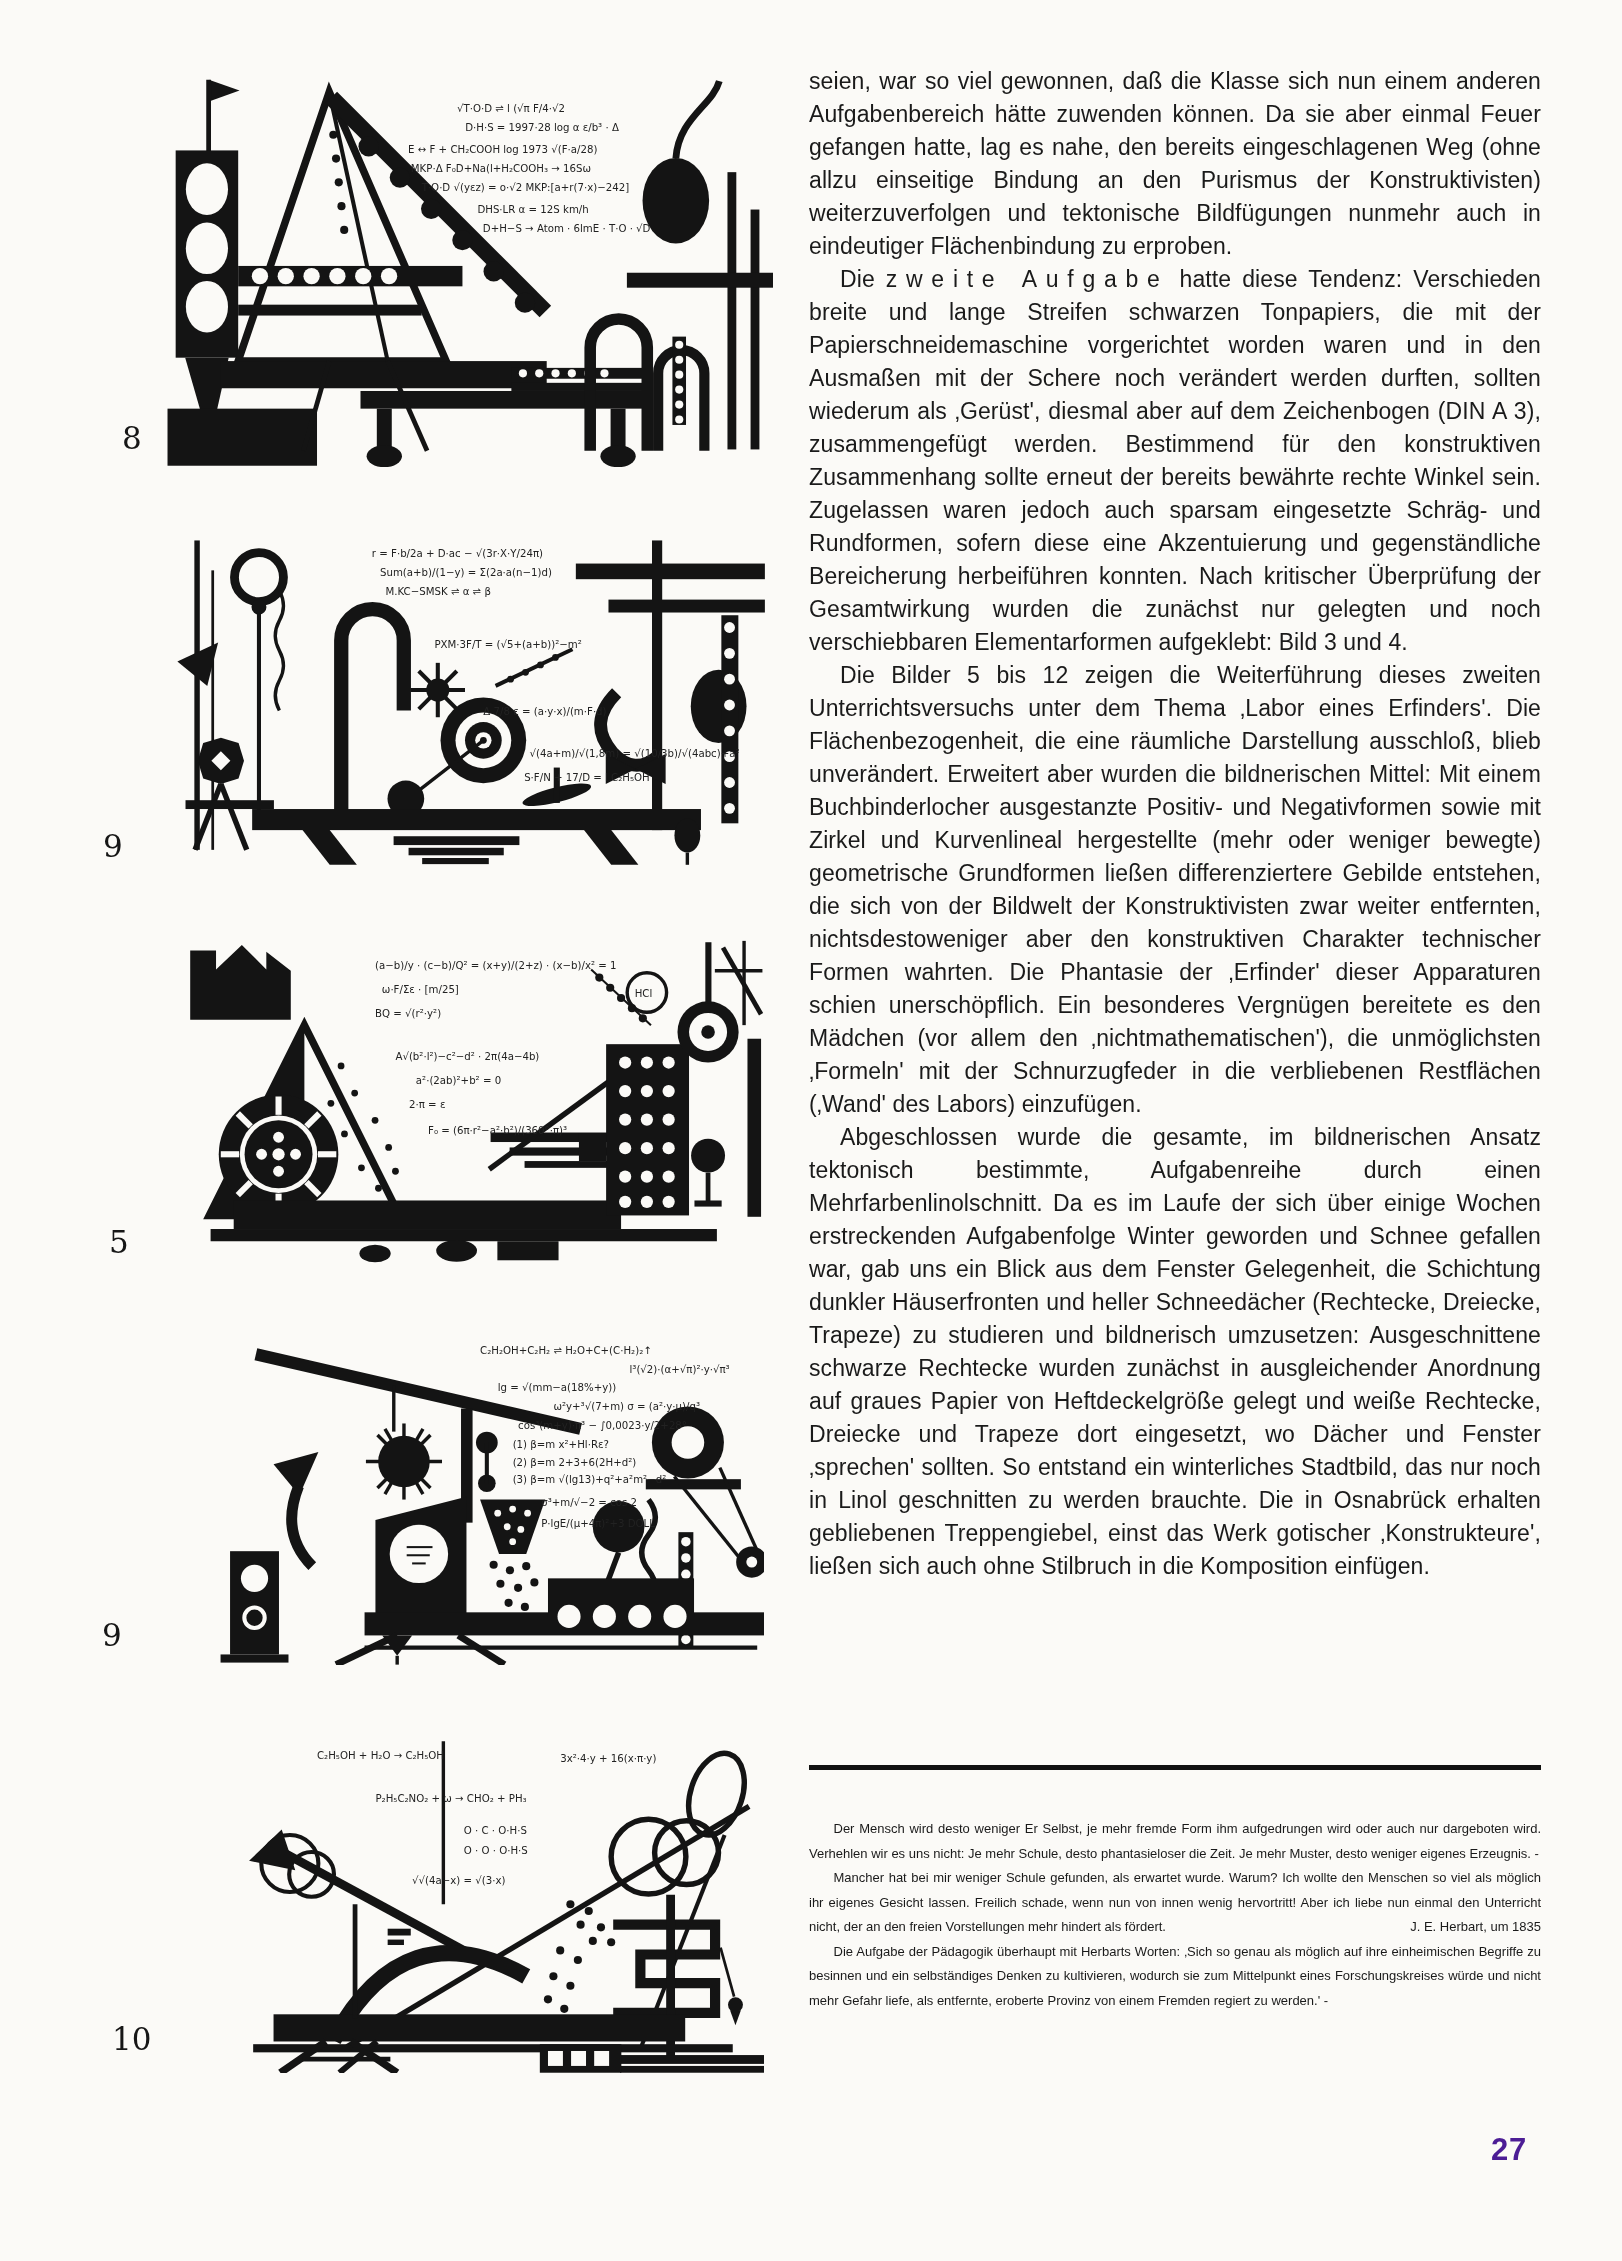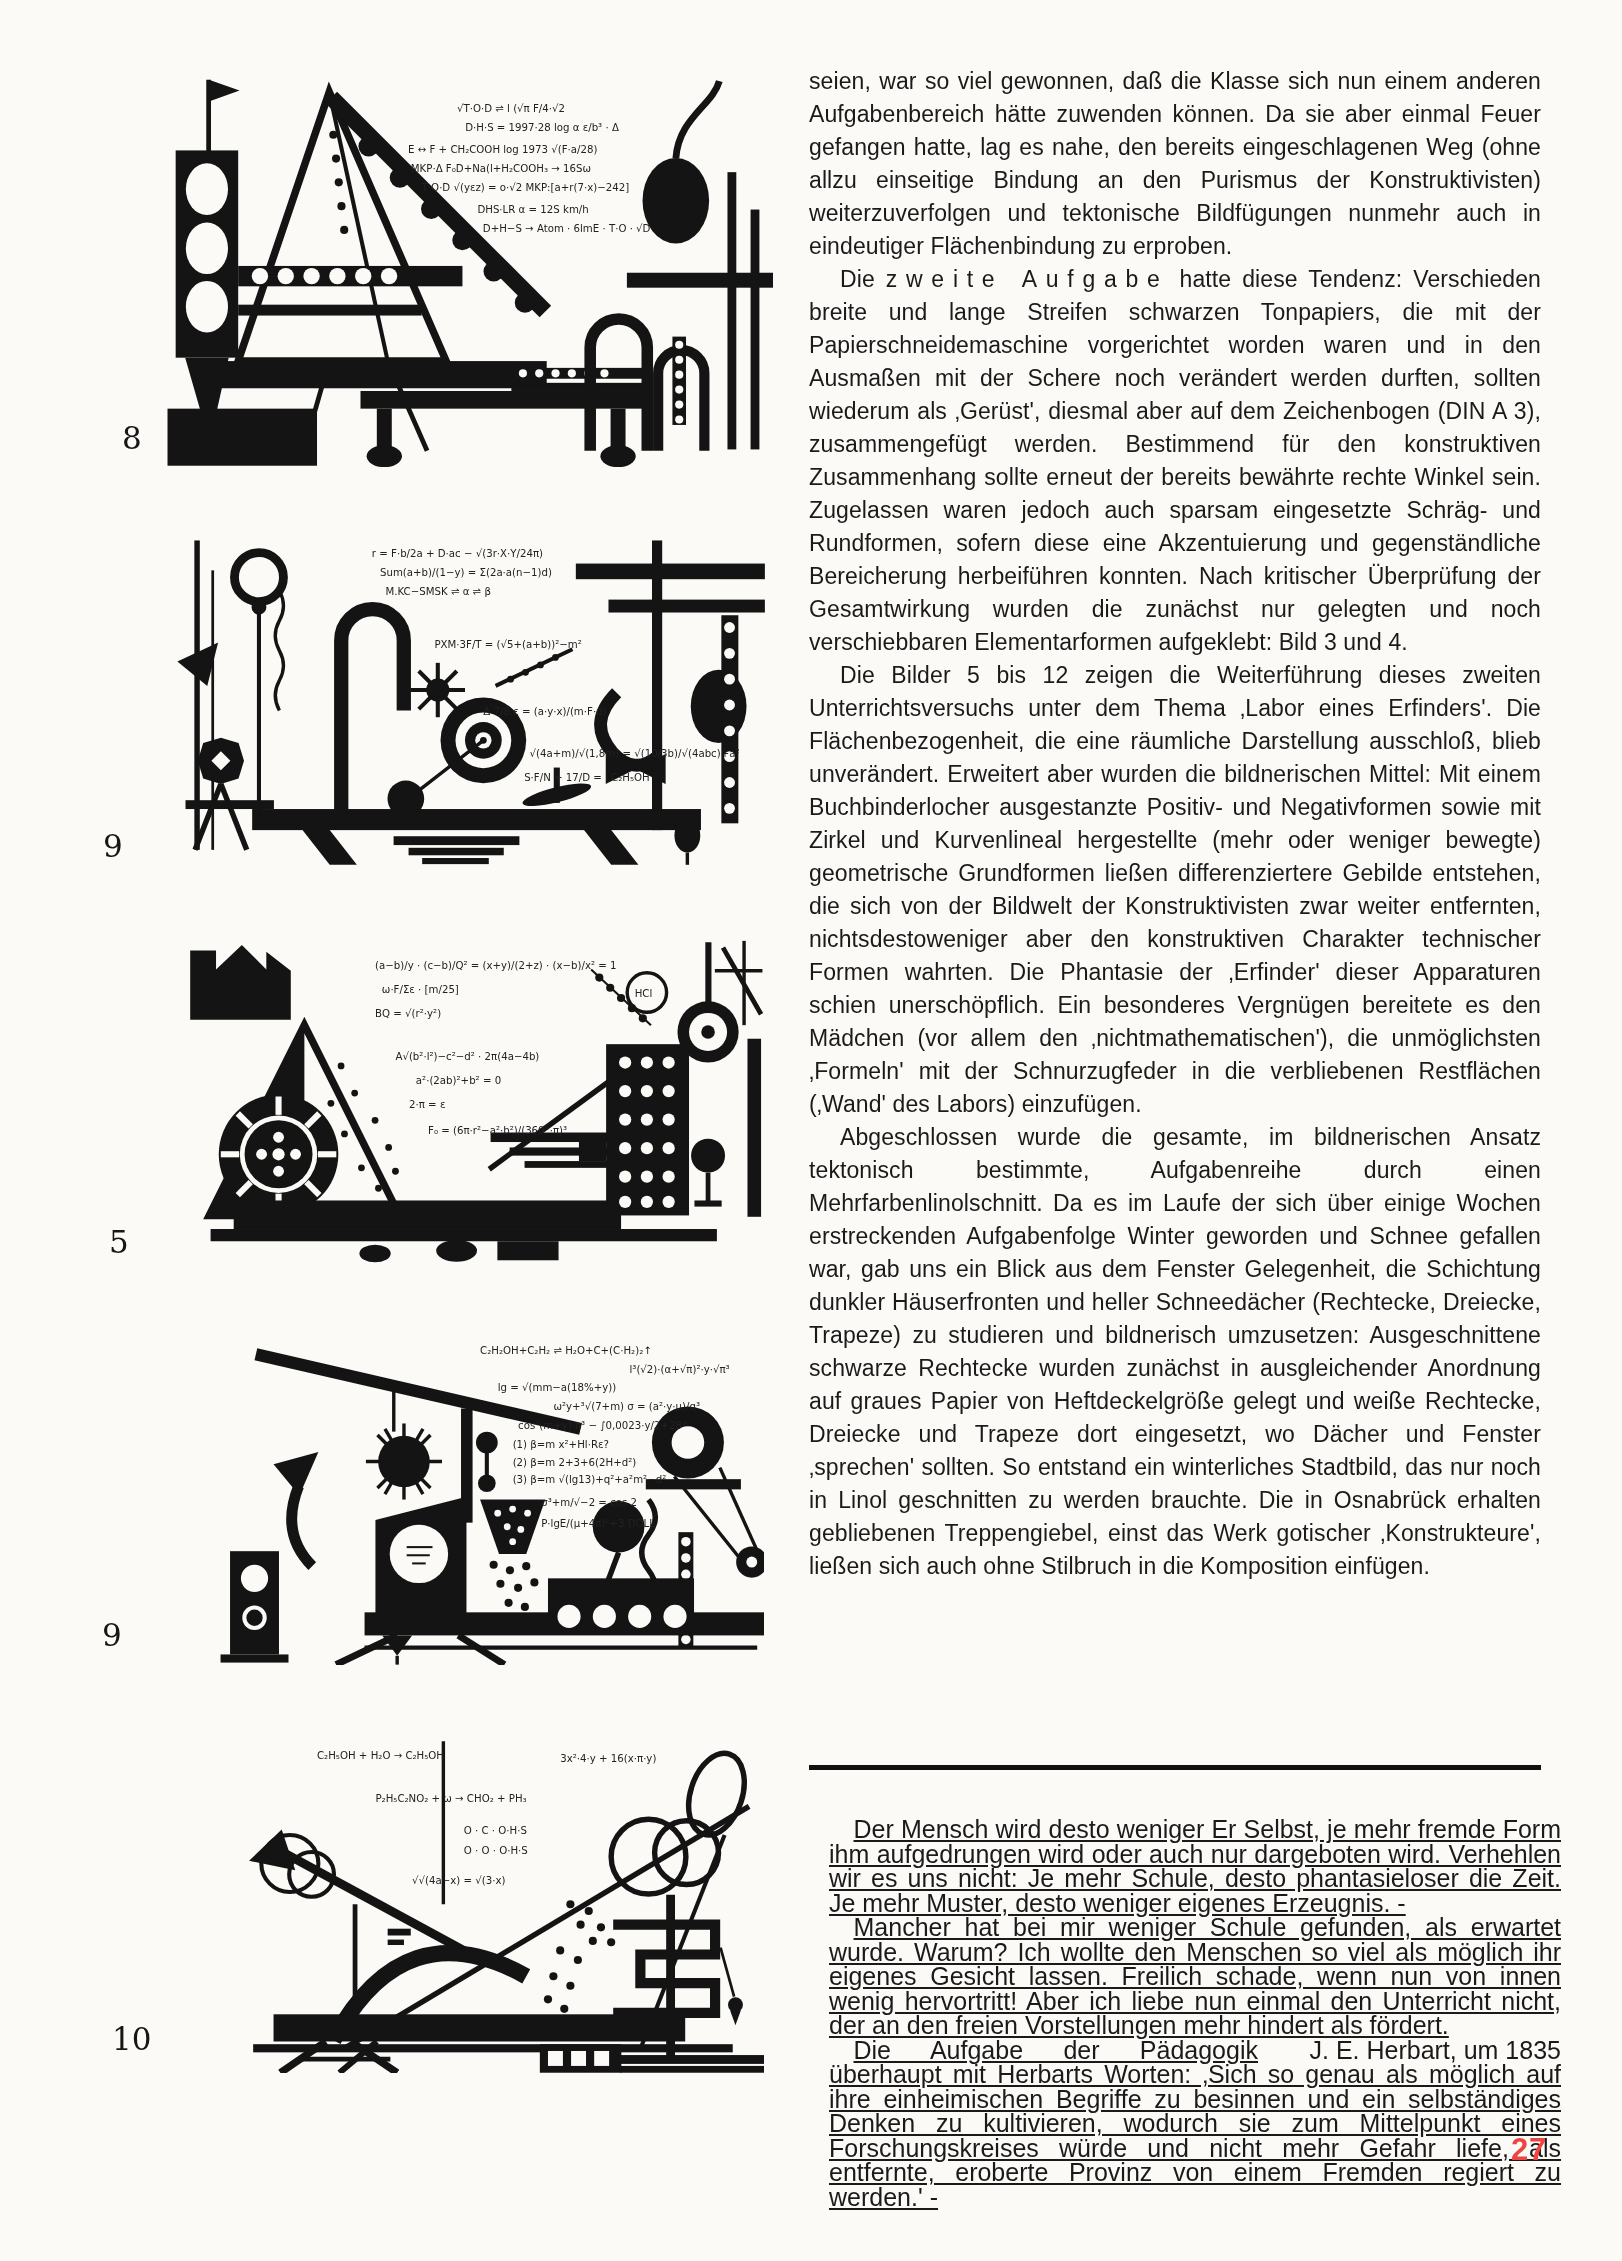--- a/index.html
+++ b/index.html
@@ -9,26 +9,26 @@
   .fig svg{display:block;width:100%;height:100%;}
   .fig-label{position:absolute;font-family:"DejaVu Serif",serif;font-size:31px;color:#161616;}
   .scr{font-family:"DejaVu Sans",sans-serif;font-size:15px;fill:#222;}
   .text-col{position:absolute;left:809px;top:65px;width:732px;
             font-size:23px;line-height:33px;text-align:justify;
             letter-spacing:0.1px;hyphens:auto;-webkit-hyphens:auto;}
   .text-col p{margin:0;}
   .text-col p.ind{text-indent:31px;}
   .sperr{letter-spacing:.38em;}
   .rule{position:absolute;left:809px;top:1765px;width:732px;height:4.8px;background:#111;}
-  .quote{position:absolute;left:829px;top:1817px;width:732px;
-         font-size:25px;line-height:24.5px;text-align:justify;hyphens:auto;text-decoration:underline;-webkit-hyphens:auto;}
+  .quote{position:absolute;left:809px;top:1817px;width:732px;
+         font-size:13px;line-height:24.5px;text-align:justify;hyphens:auto;-webkit-hyphens:auto;}
   .quote p{margin:0;text-indent:24.5px;}
   .attr{float:right;margin-left:27px;}
   .pagenum{position:absolute;left:1491px;top:2132px;font-size:31px;font-weight:700;
-           letter-spacing:0.7px;color:#ef4444;margin-left:20px;}
+           letter-spacing:0.7px;color:#4c1d95;}
 </style>
 </head>
 <body>
 
 <div class="page">
 
   <div class="fig" style="left:158px;top:70px;width:615px;height:398px">
     <svg viewBox="0 0 905 585">
       <g fill="#141414">
         <polygon points="75,14 120,30 75,46"></polygon>

